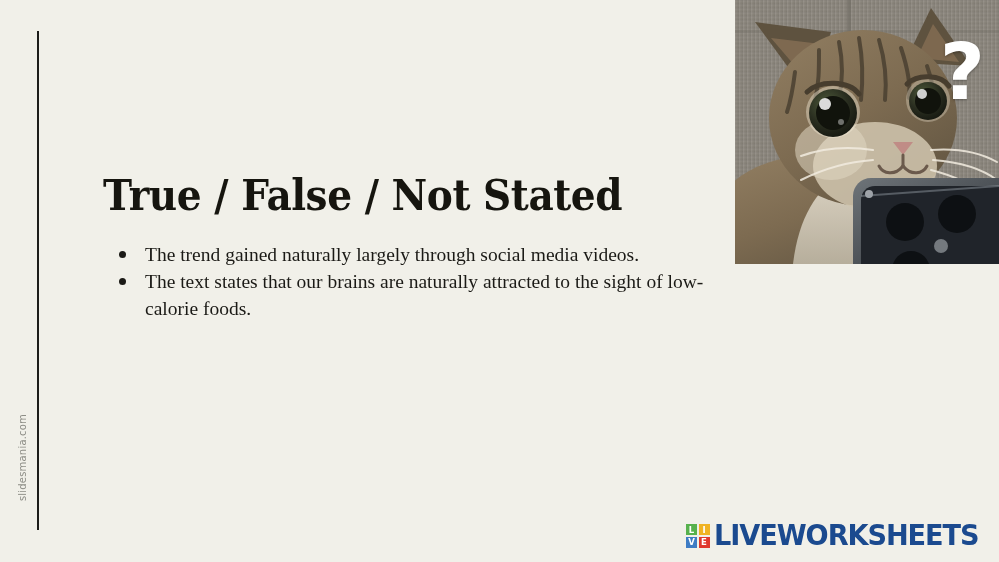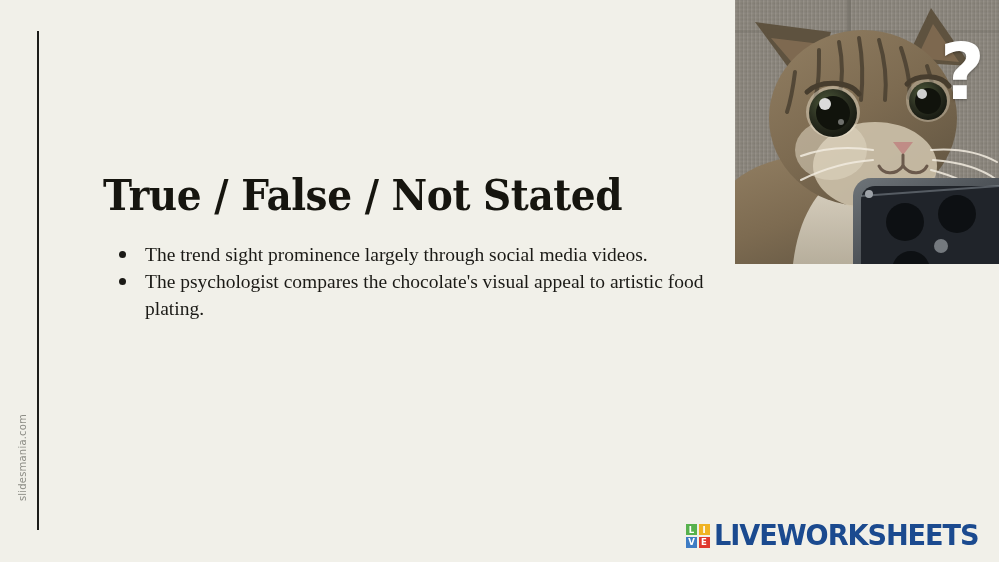--- a/index.html
+++ b/index.html
@@ -163,25 +163,25 @@
 
   <div class="accent-rule"></div>
 
   <div class="watermark">slidesmania.com</div>
 
   <h1 class="title">True / False / Not Stated</h1>
 
   <ul class="bullet-list">
     <li class="bullet-item">
       <span class="bullet-dot"></span>
-      <span>The trend sight prominence largely through social media videos.</span>
+      <span>The trend gained naturally largely through social media videos.</span>
     </li>
     <li class="bullet-item">
       <span class="bullet-dot"></span>
-      <span>The psychologist compares the chocolate's visual appeal to artistic food plating.</span>
+      <span>The text states that our brains are naturally attracted to the sight of low-calorie foods.</span>
     </li>
   </ul>
 
   <div class="photo">
     <svg width="264" height="264" viewBox="0 0 264 264" role="img" aria-label="cat photo">
       <defs>
         <linearGradient id="wallg" x1="0" y1="0" x2="1" y2="1">
           <stop offset="0%" stop-color="#9a958c"></stop>
           <stop offset="50%" stop-color="#8b867d"></stop>
           <stop offset="100%" stop-color="#7e7970"></stop>

